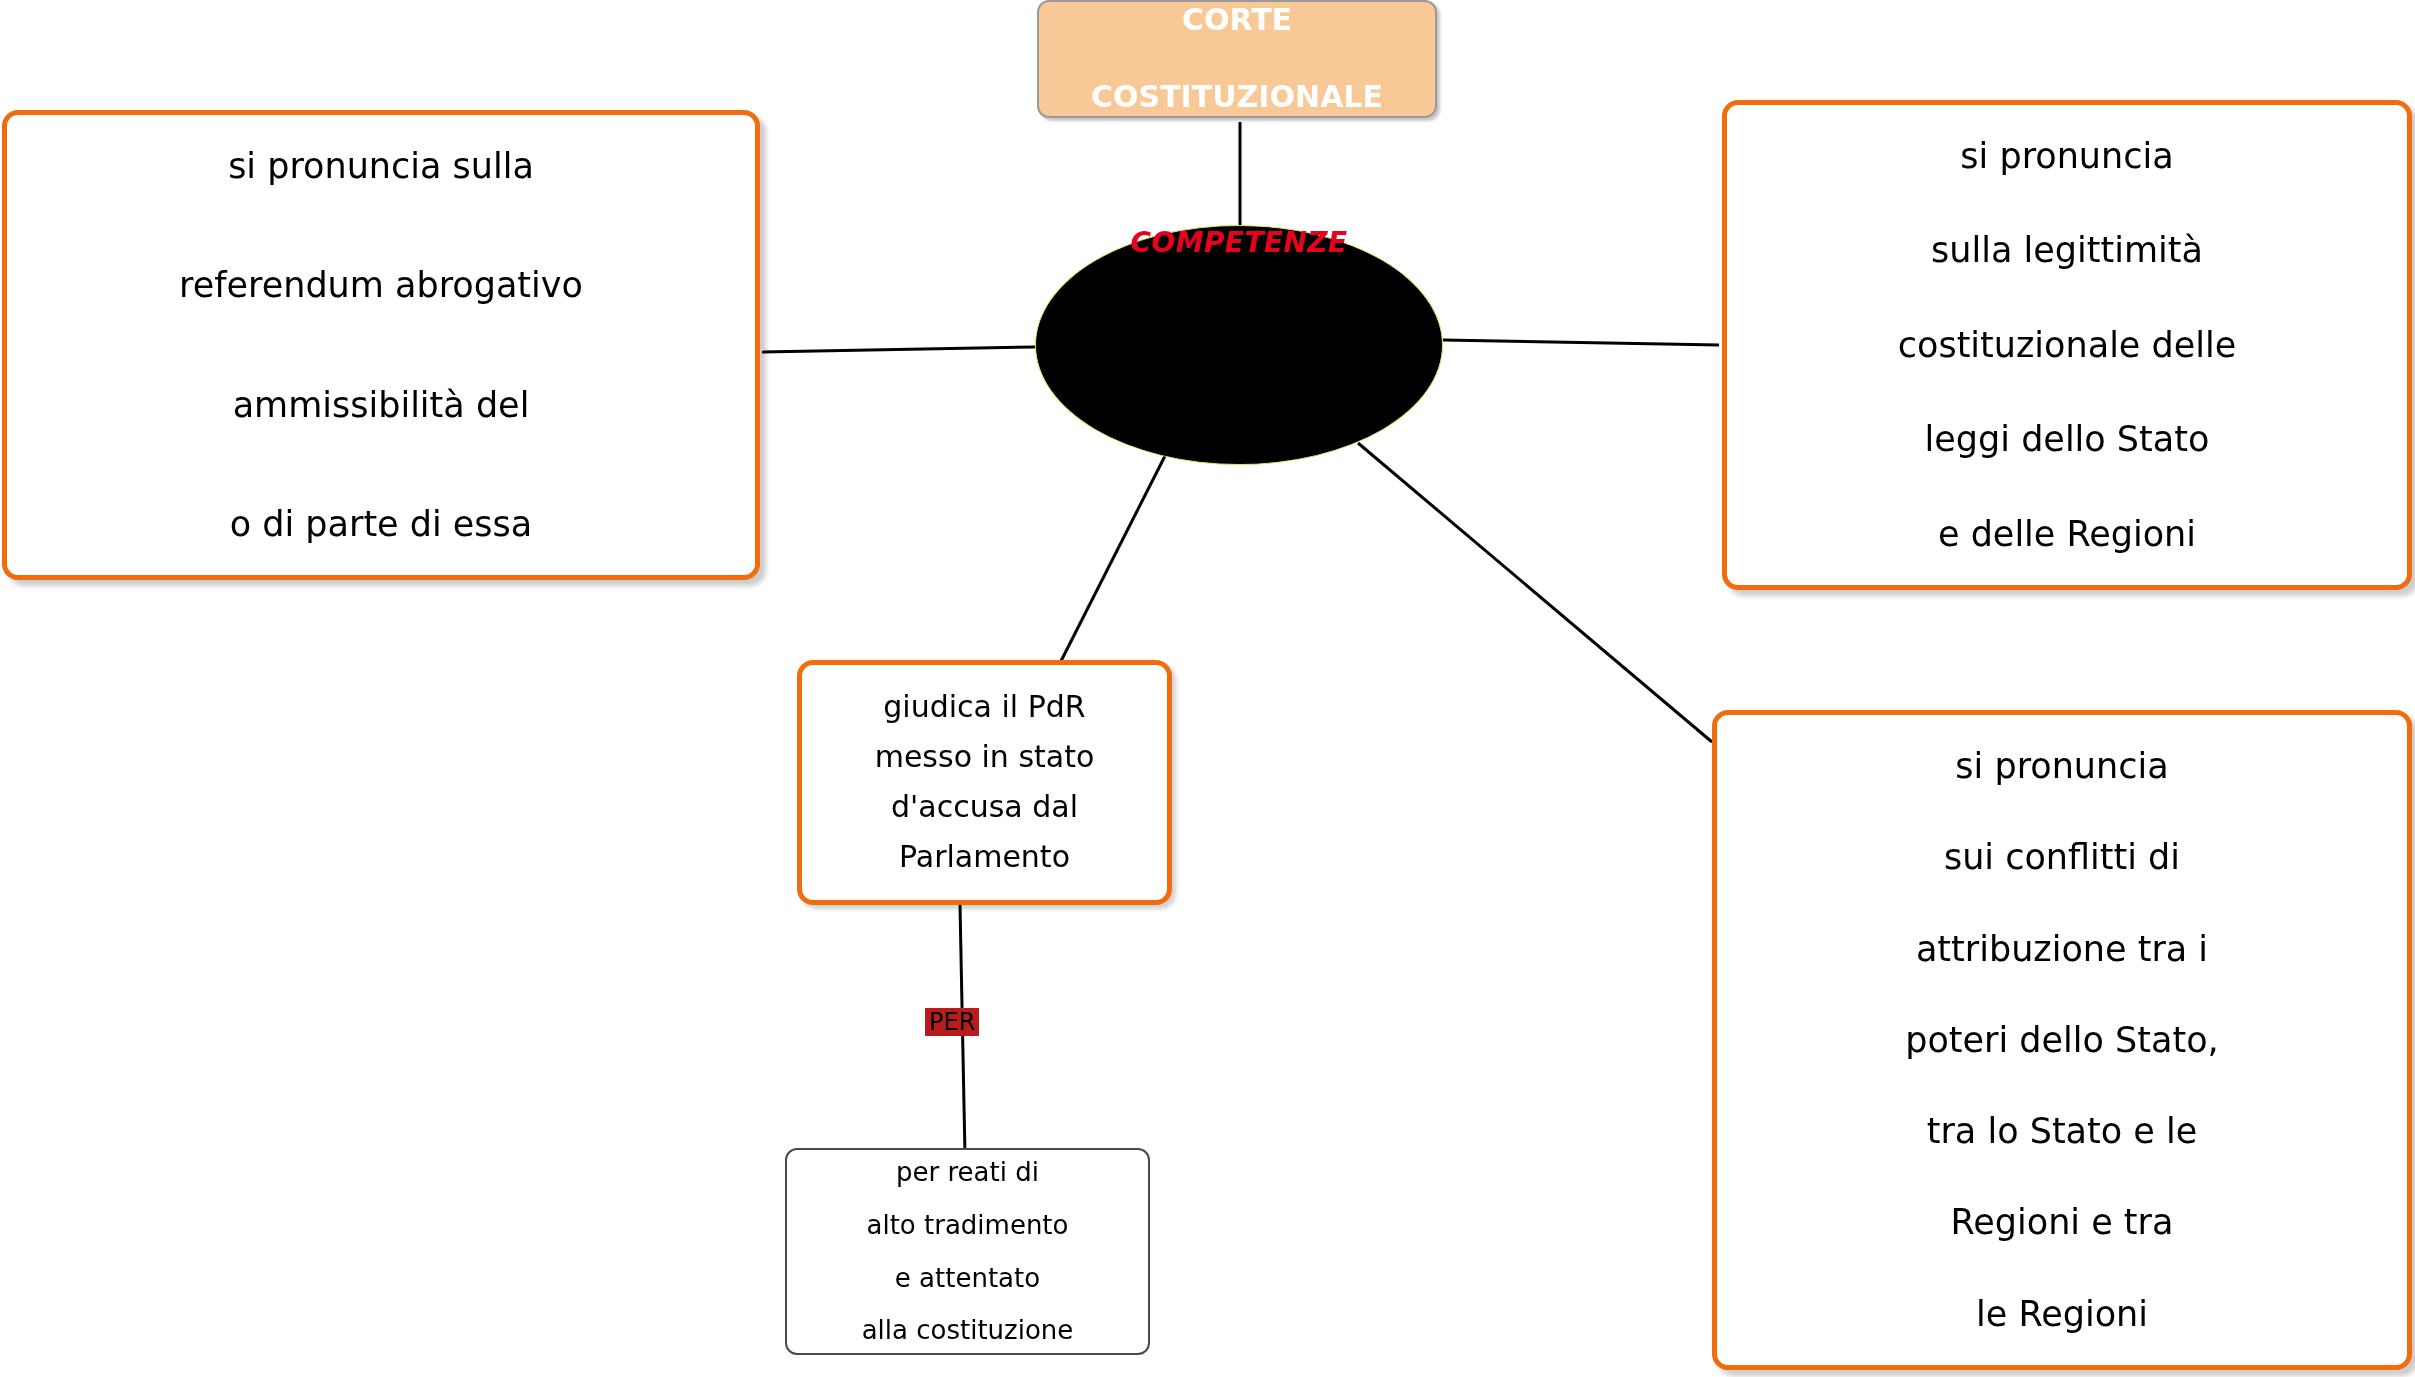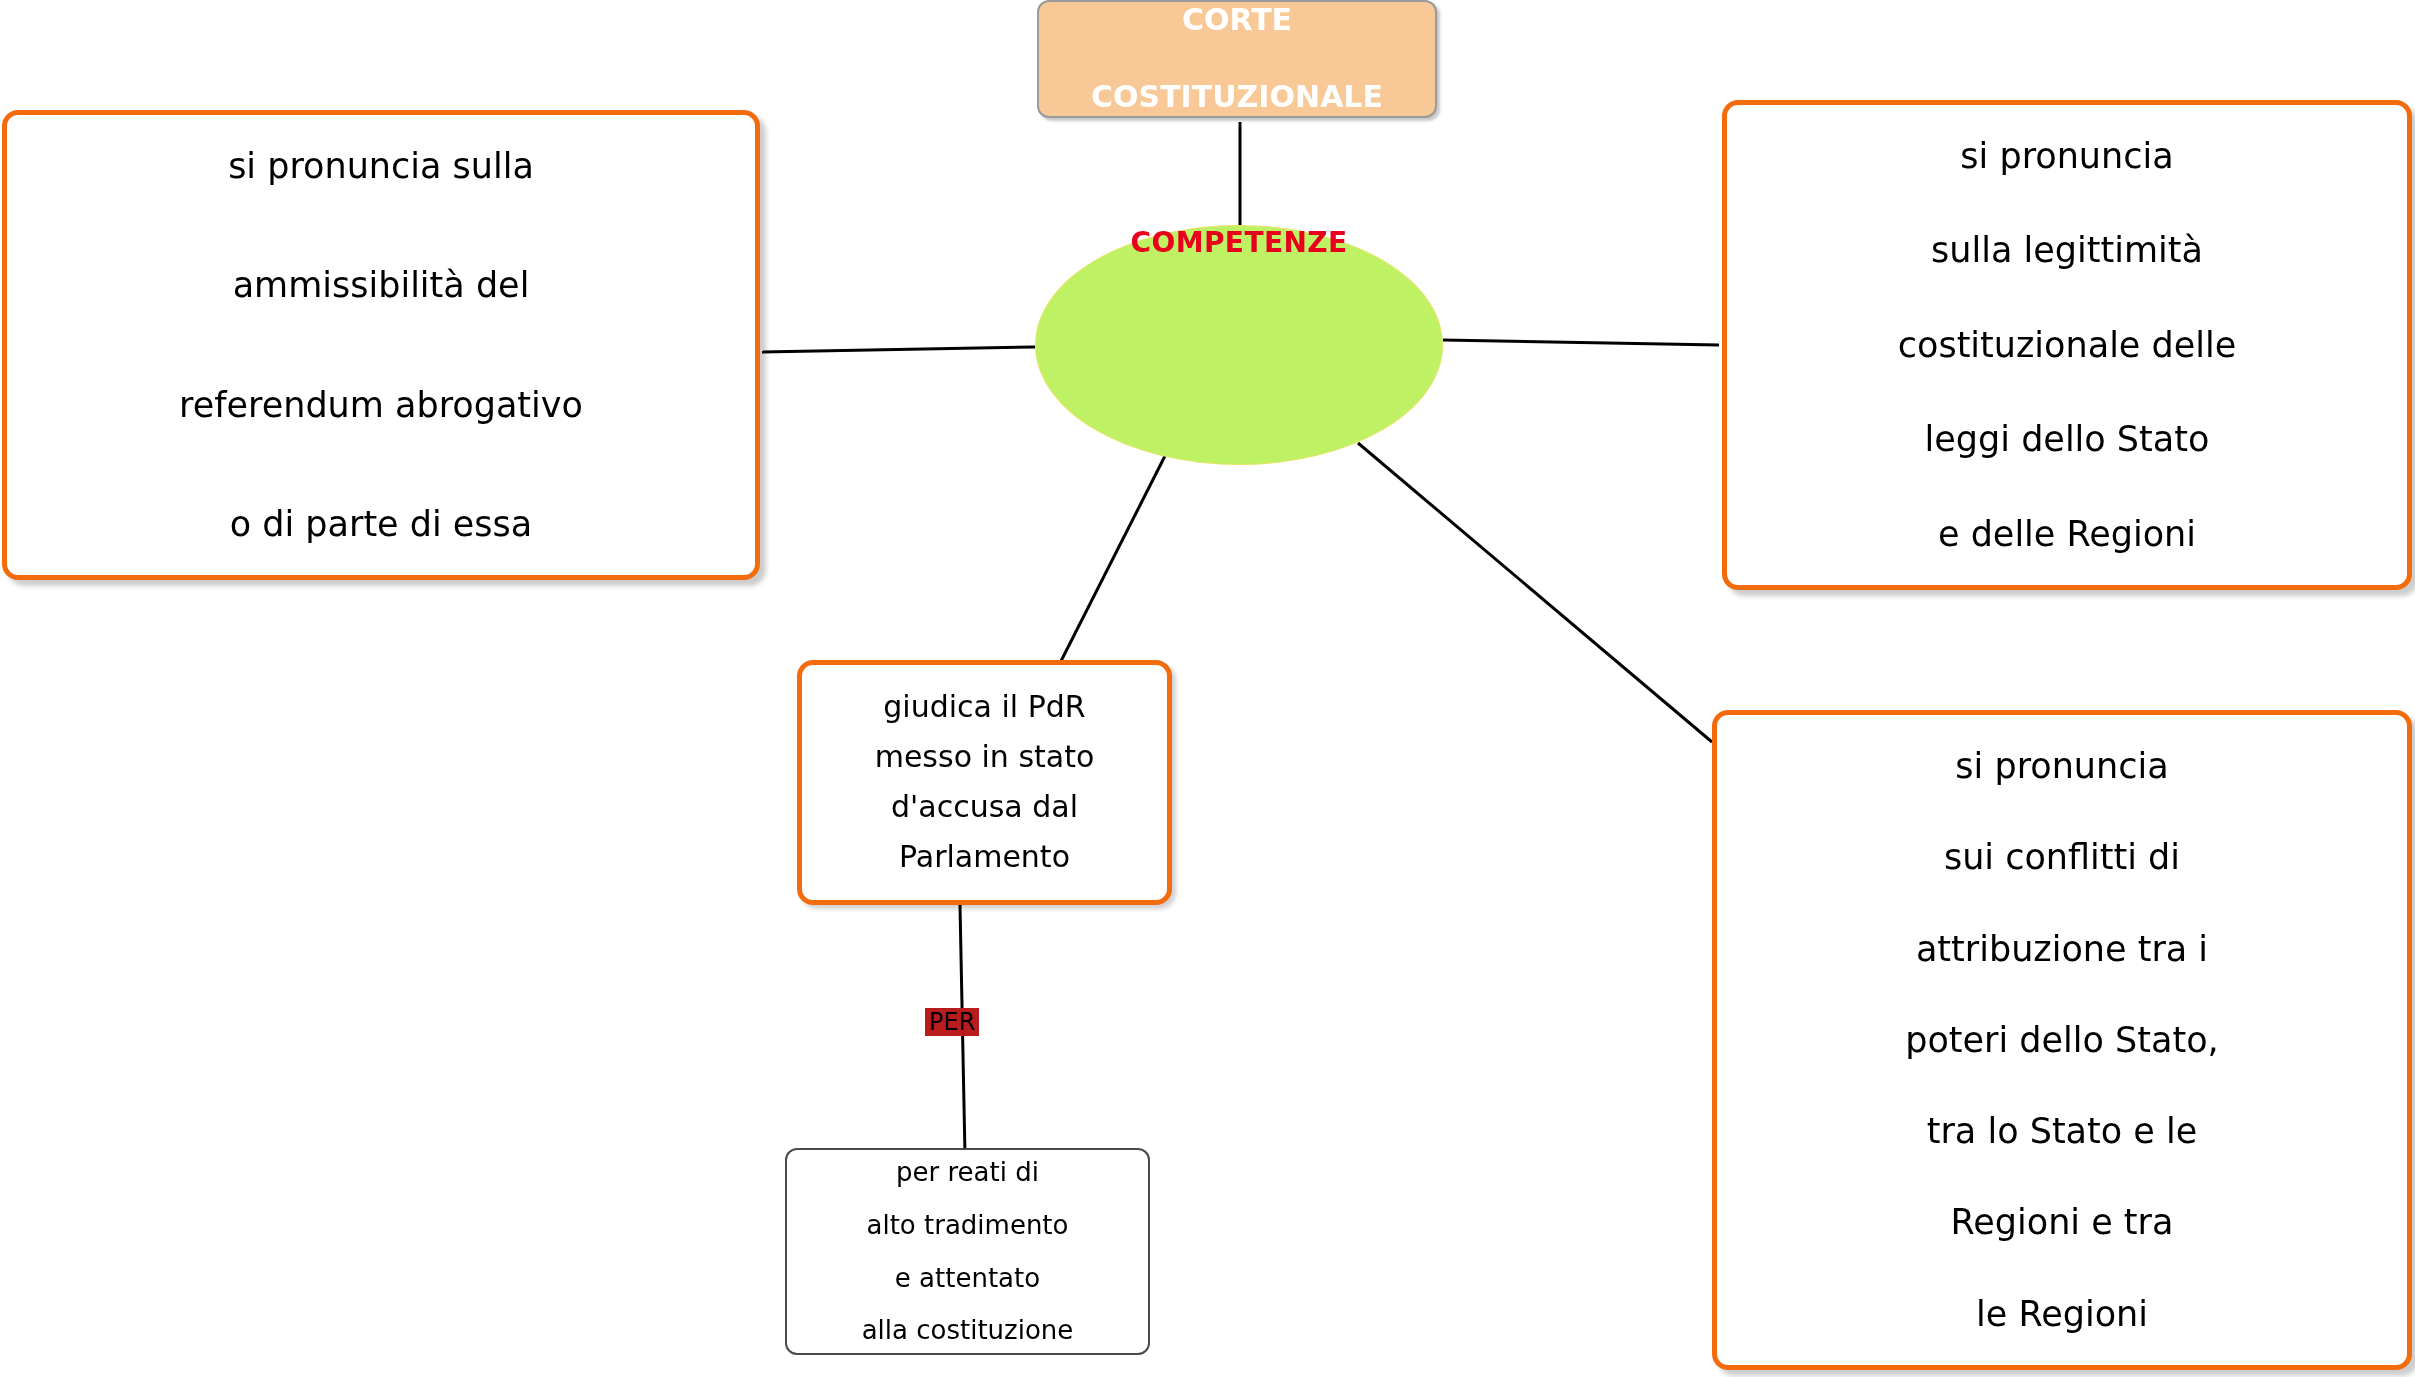--- a/index.html
+++ b/index.html
@@ -42,27 +42,28 @@
     border-radius: 12px;
     color: #ffffff;
     font-weight: bold;
     font-size: 30px;
     line-height: 1.22;
     box-shadow: 3px 3px 3px rgba(0,0,0,0.22);
   }
 
   
   .ellipse-node {
-    background: #bef264;
+    background: #000000;
     border: 1px solid #e8e36a;
     border-radius: 50%;
     color: #e8001c;
     font-weight: bold;
     font-size: 28px;
     letter-spacing: 0.4px;
+    font-style: italic;
   }
 
   
   .orange-box {
     background: #ffffff;
     border: 5px solid #f26c0d;
     border-radius: 16px;
     font-size: 35px;
     line-height: 1.55;
     color: #000000;
@@ -124,22 +125,22 @@
     <span>CORTE</span>
     <span>COSTITUZIONALE</span>
   </div>
 
   <div class="node ellipse-node" style="left:1035px; top:225px; width:408px; height:240px;">
     <span>COMPETENZE</span>
   </div>
 
   <div class="node orange-box" style="left:2px; top:110px; width:758px; height:470px;">
     <span>si pronuncia sulla</span>
+    <span>referendum abrogativo</span>
     <span>ammissibilità del</span>
-    <span>referendum abrogativo</span>
     <span>o di parte di essa</span>
   </div>
 
   <div class="node orange-box" style="left:1722px; top:100px; width:690px; height:490px;">
     <span>si pronuncia</span>
     <span>sulla legittimità</span>
     <span>costituzionale delle</span>
     <span>leggi dello Stato</span>
     <span>e delle Regioni</span>
   </div>

